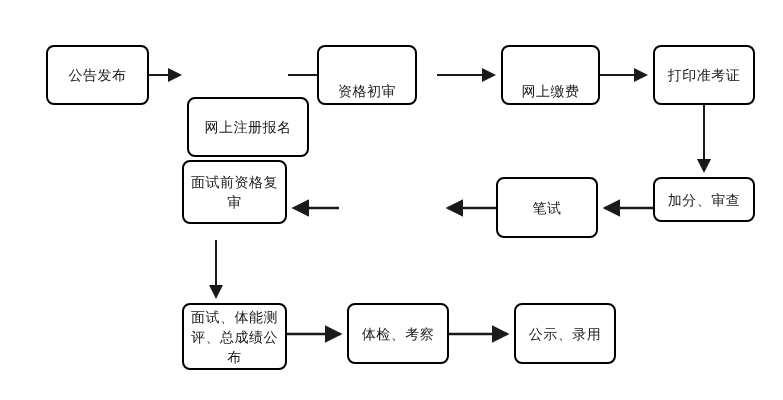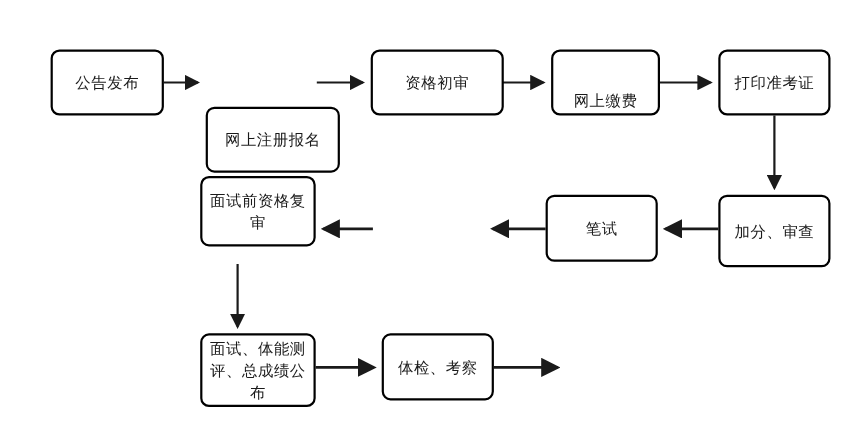--- a/index.html
+++ b/index.html
@@ -77,47 +77,50 @@
   </svg>
 
   <div class="node" style="left:46px; top:45px; width:103px; height:60px;">
     <span>公告发布</span>
   </div>
 
   <div class="node" style="left:187px; top:61px; width:122px; height:60px;margin-top:36px;">
     <span>网上注册报名</span>
   </div>
 
-  <div class="node" style="left:337px; top:45px; width:121px; height:60px;">
+  <div class="node" style="left:317px; top:45px; width:100px; height:60px;align-items:flex-end;">
     <span>资格初审</span>
   </div>
 
   <div class="node" style="left:501px; top:45px; width:99px; height:60px;align-items:flex-end;">
     <span>网上缴费</span>
   </div>
 
   <div class="node" style="left:653px; top:45px; width:102px; height:60px;text-align:center;">
     <span>打印准考证</span>
   </div>
 
-  <div class="node" style="left:653px; top:177px; width:102px; height:66px;">
+  <div class="node" style="left:653px; top:177px; width:102px; height:45px;">
     <span>加分、审查</span>
   </div>
 
   <div class="node" style="left:496px; top:177px; width:102px; height:61px;">
     <span>笔试</span>
   </div>
 
 
   <div class="node narrow" style="left:182px; top:160px; width:105px; height:64px;">
     <span>面试前资格复审</span>
   </div>
 
   <div class="node narrow" style="left:182px; top:303px; width:105px; height:67px;">
     <span>面试、体能测评、总成绩公布</span>
   </div>
 
   <div class="node" style="left:347px; top:303px; width:102px; height:61px;">
     <span>体检、考察</span>
   </div>
 
+  <div class="node" style="left:514px; top:303px; width:102px; height:61px;">
+    <span>公示、录用</span>
+  </div>
 
 </div>
 
 </body></html>

